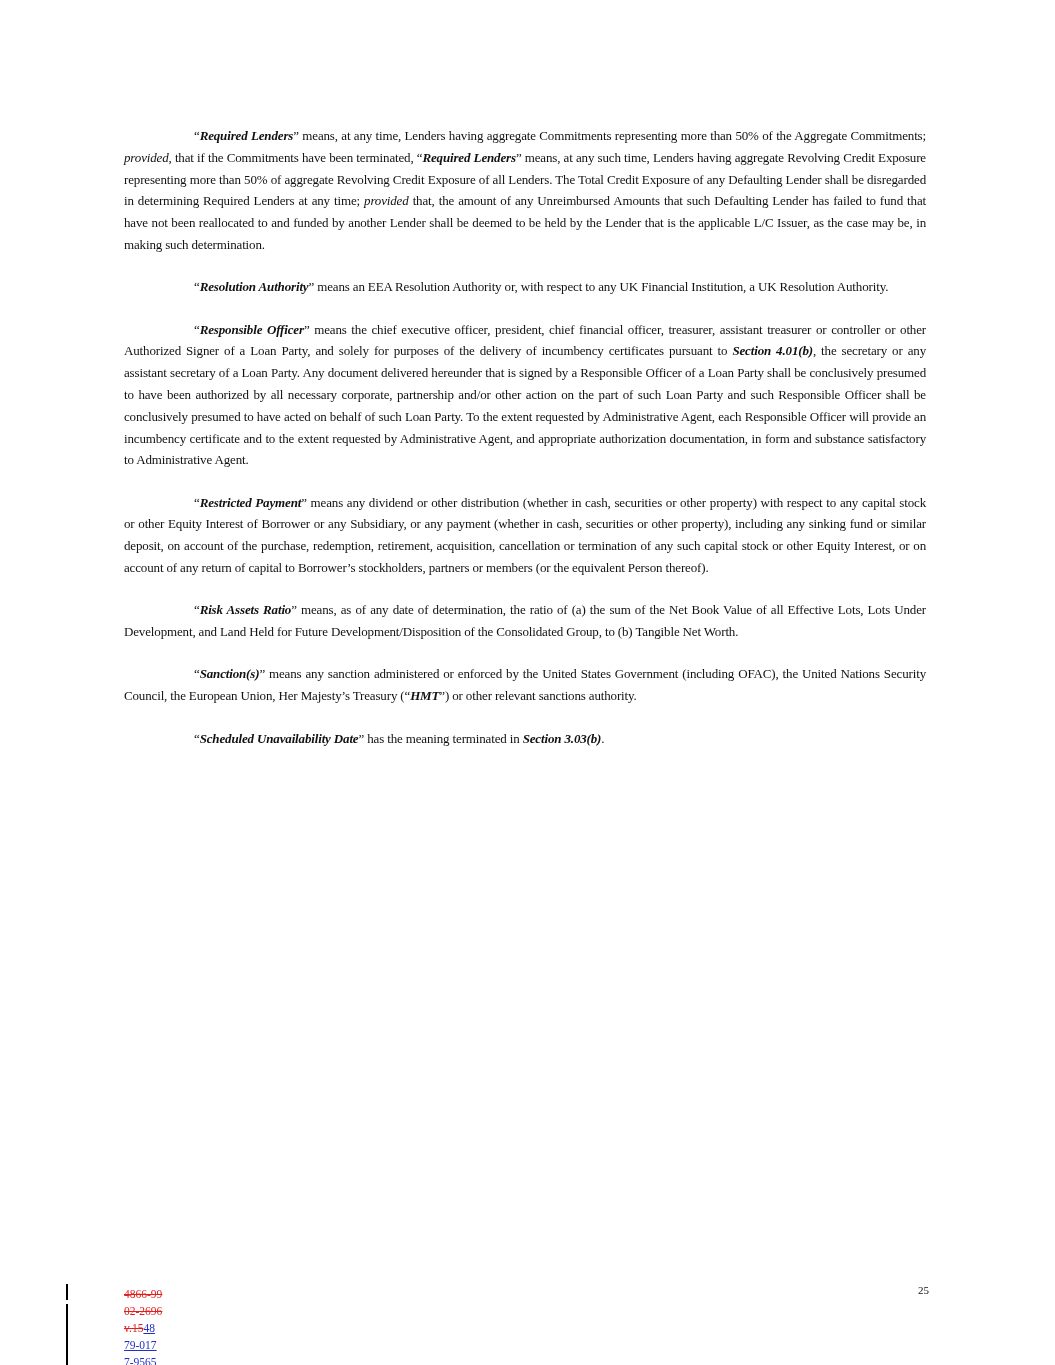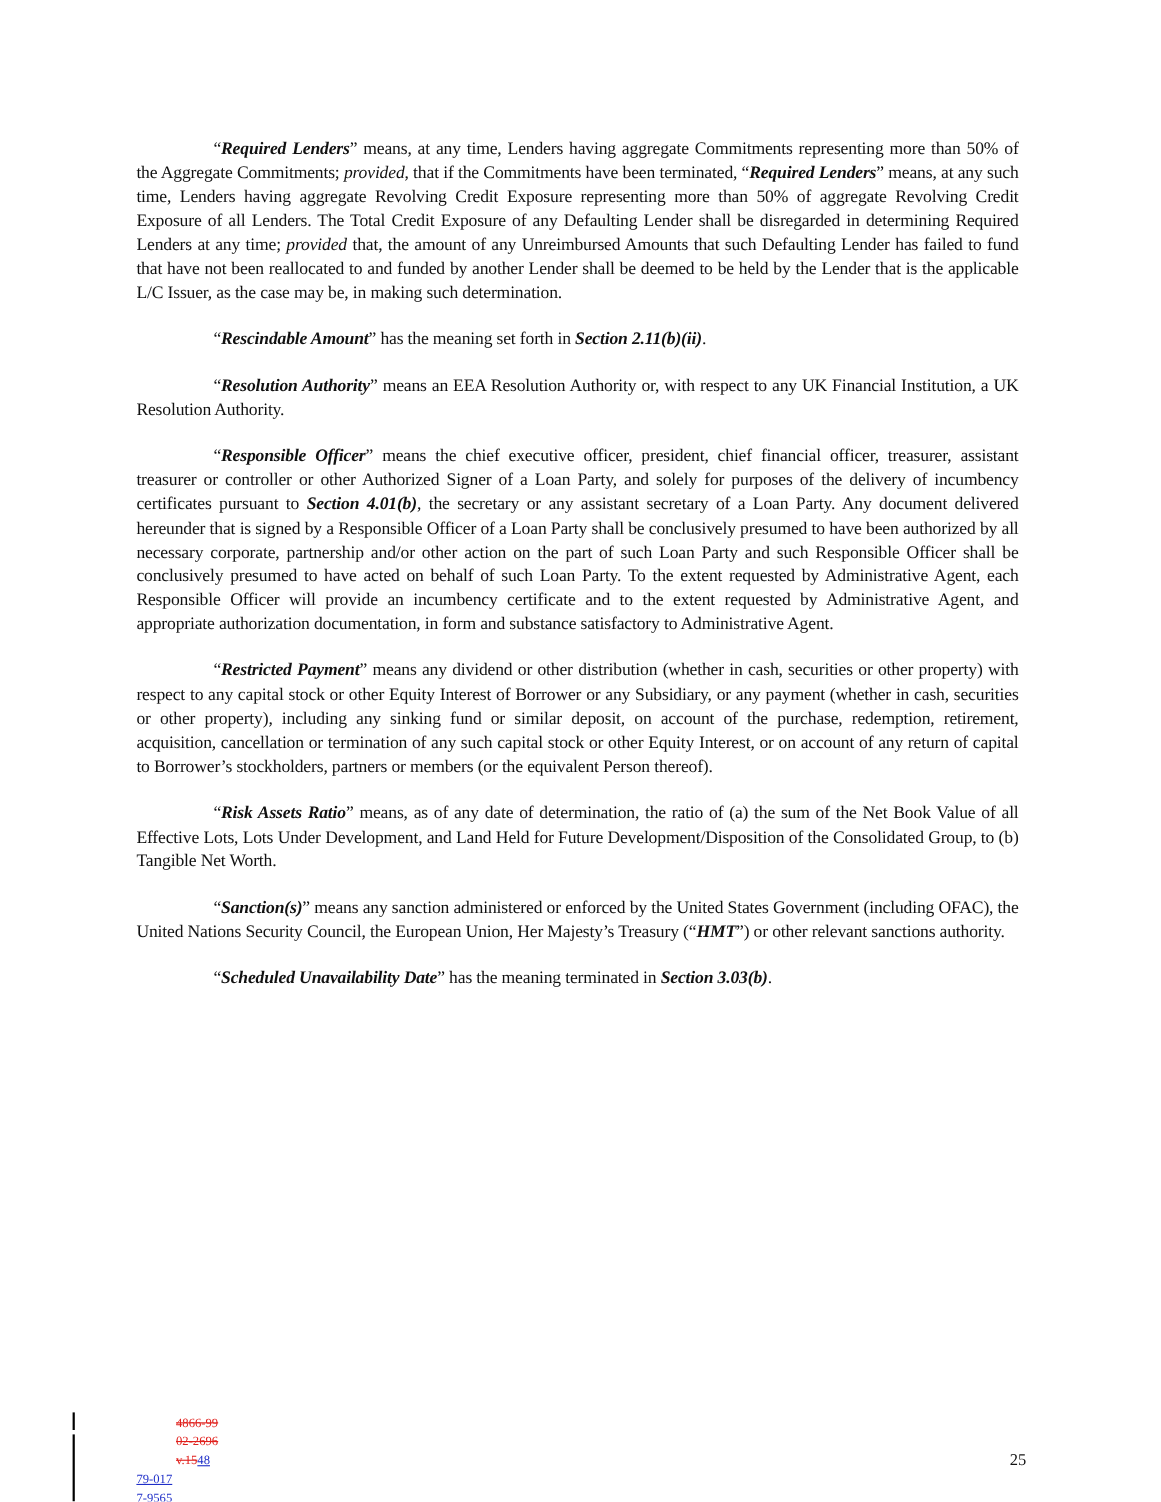--- a/index.html
+++ b/index.html
@@ -1,38 +1,37 @@
 <!DOCTYPE html>
 <html><head>
 <meta charset="utf-8">
 <style>
   html, body { margin: 0; padding: 0; background: #ffffff; }
   body { width: 1055px; height: 1365px; position: relative; overflow: hidden; }
   .page {
     position: absolute; left: 124px; top: 125px; width: 802px;
-    font-family: "Liberation Serif", serif; font-size: 16px; line-height: 21.8px;
+    font-family: "Liberation Serif", serif; font-size: 13px; line-height: 21.8px;
     color: #111111; letter-spacing: -0.15px;
   }
   .para { margin: 0 0 20.5px 0; text-align: justify; text-indent: 70px; }
   .term { font-weight: bold; font-style: italic; }
   .it { font-style: italic; }
   .footer-page { position: absolute; left: 918px; top: 1284px;
-    font-family: "Liberation Serif", serif; font-size: 15px; color: #111; margin-top: 36px; }
+    font-family: "Liberation Serif", serif; font-size: 11px; color: #111; }
   .docid { position: absolute; left: 124px; top: 1286px;
     font-family: "Liberation Serif", serif; font-size: 11.5px; line-height: 17px; }
-  .docid .del { color: #e0201c; text-decoration: line-through; margin-left: 36px; }
+  .docid .del { color: #e0201c; text-decoration: line-through; }
   .docid .ins { color: #1f2fc8; text-decoration: underline; }
   .bar { position: absolute; left: 66px; width: 2px; background: #000; }
 </style>
 </head>
 <body>
 
 <div class="page" id="doc-body">
     <p class="para">“<span class="term">Required Lenders</span><span>” means, at any time, Lenders having aggregate Commitments representing more than 50% of the Aggregate Commitments; </span><span class="it">provided</span><span>, that if the Commitments have been terminated, “</span><span class="term">Required Lenders</span><span>” means, at any such time, Lenders having aggregate Revolving Credit Exposure representing more than 50% of aggregate Revolving Credit Exposure of all Lenders. The Total Credit Exposure of any Defaulting Lender shall be disregarded in determining Required Lenders at any time; </span><span class="it">provided</span><span> that, the amount of any Unreimbursed Amounts that such Defaulting Lender has failed to fund that have not been reallocated to and funded by another Lender shall be deemed to be held by the Lender that is the applicable L/C Issuer, as the case may be, in making such determination.</span></p>
-    <p class="para">“<span class="term">Rescindable Amount</span><span>” has the meaning set forth in </span><span class="term">Section 2.11(b)(ii)</span><span>.</span></p>
     <p class="para">“<span class="term">Resolution Authority</span><span>” means an EEA Resolution Authority or, with respect to any UK Financial Institution, a UK Resolution Authority.</span></p>
     <p class="para">“<span class="term">Responsible Officer</span><span>” means the chief executive officer, president, chief financial officer, treasurer, assistant treasurer or controller or other Authorized Signer of a Loan Party, and solely for purposes of the delivery of incumbency certificates pursuant to </span><span class="term">Section 4.01(b)</span><span>, the secretary or any assistant secretary of a Loan Party. Any document delivered hereunder that is signed by a Responsible Officer of a Loan Party shall be conclusively presumed to have been authorized by all necessary corporate, partnership and/or other action on the part of such Loan Party and such Responsible Officer shall be conclusively presumed to have acted on behalf of such Loan Party. To the extent requested by Administrative Agent, each Responsible Officer will provide an incumbency certificate and to the extent requested by Administrative Agent, and appropriate authorization documentation, in form and substance satisfactory to Administrative Agent.</span></p>
     <p class="para">“<span class="term">Restricted Payment</span><span>” means any dividend or other distribution (whether in cash, securities or other property) with respect to any capital stock or other Equity Interest of Borrower or any Subsidiary, or any payment (whether in cash, securities or other property), including any sinking fund or similar deposit, on account of the purchase, redemption, retirement, acquisition, cancellation or termination of any such capital stock or other Equity Interest, or on account of any return of capital to Borrower’s stockholders, partners or members (or the equivalent Person thereof).</span></p>
     <p class="para">“<span class="term">Risk Assets Ratio</span><span>” means, as of any date of determination, the ratio of (a) the sum of the Net Book Value of all Effective Lots, Lots Under Development, and Land Held for Future Development/Disposition of the Consolidated Group, to (b) Tangible Net Worth.</span></p>
     <p class="para">“<span class="term">Sanction(s)</span><span>” means any sanction administered or enforced by the United States Government (including OFAC), the United Nations Security Council, the European Union, Her Majesty’s Treasury (“</span><span class="term">HMT</span><span>”) or other relevant sanctions authority.</span></p>
     <p class="para">“<span class="term">Scheduled Unavailability Date</span><span>” has the meaning terminated in </span><span class="term">Section 3.03(b)</span><span>.</span></p>
   </div>
 
 <div class="bar" style="top:1284px;height:16px;"></div>
 <div class="bar" style="top:1304px;height:61px;"></div>

